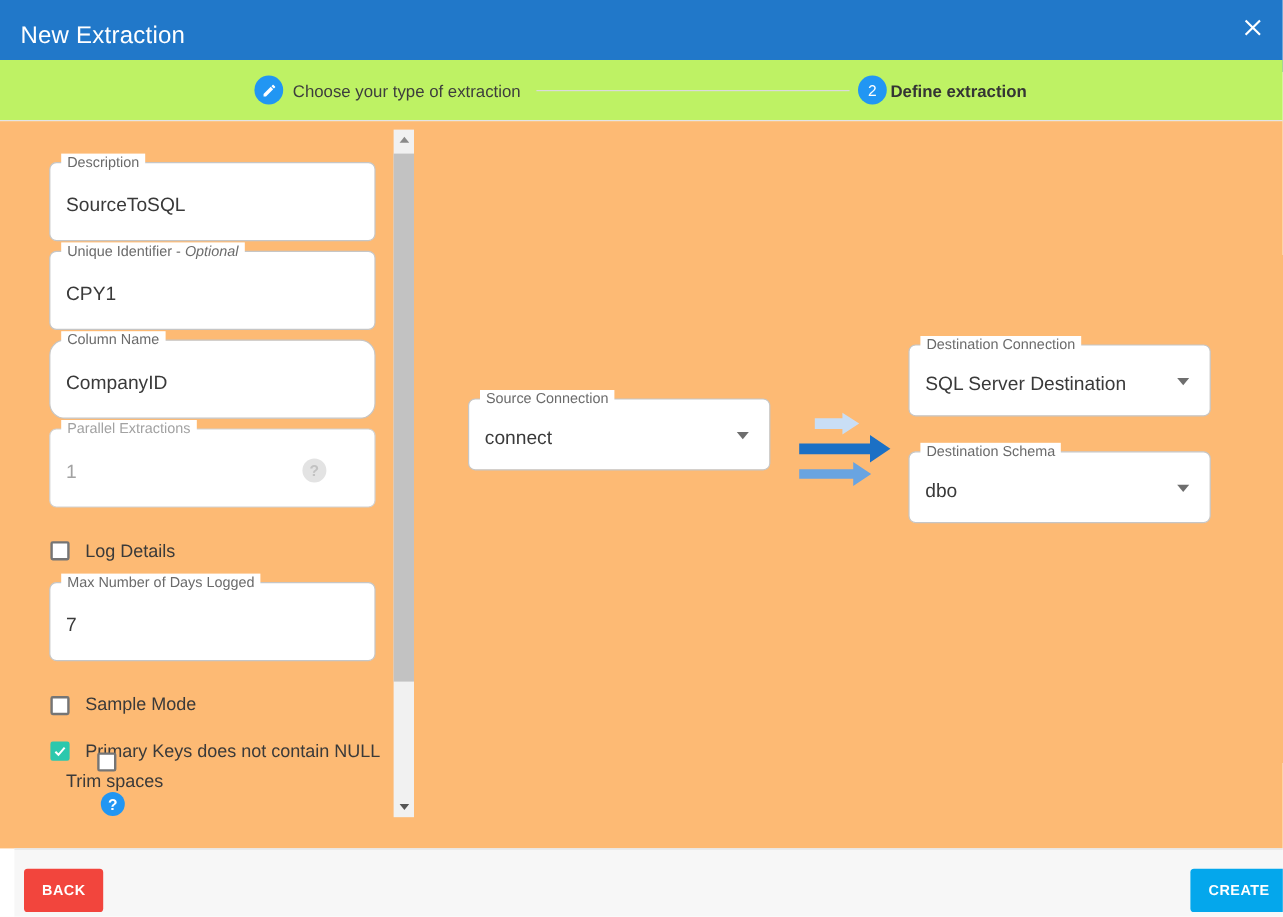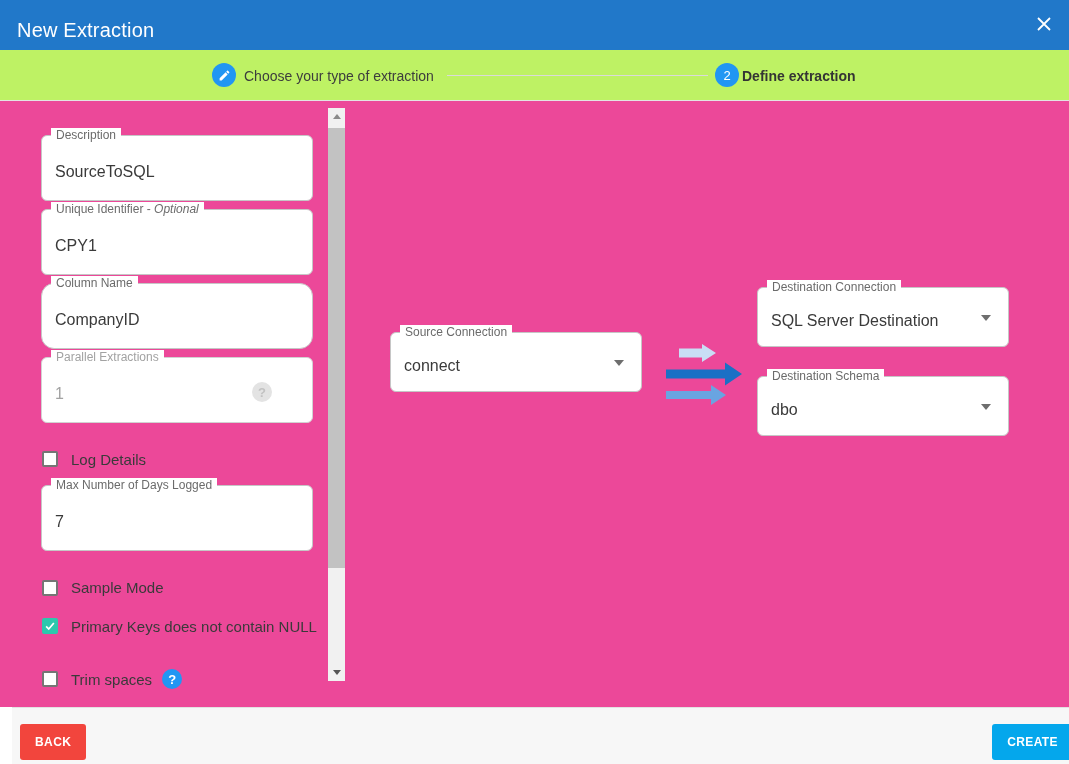--- a/index.html
+++ b/index.html
@@ -15,21 +15,21 @@
   .stepper { position:absolute; top:50px; left:0; width:100%; height:51px; background:#bef264; border-bottom:1px solid #e4e4e4; }
   .step-circle { position:absolute; width:24px; height:24px; border-radius:50%; background:#2196f3; color:#fff; display:flex; align-items:center; justify-content:center; font-size:13px; }
   .step1-circle { left:212px; top:13px; }
   .step2-circle { left:715px; top:13px; }
   .step-label { position:absolute; top:18px; font-size:14px; color:#3d3d3d; }
   .step1-label { left:244px; font-weight:400; }
   .step2-label { left:742px; font-weight:600; color:#343434; }
   .step-connector { position:absolute; left:447px; top:25px; width:261px; height:1px; background:#dadada; }
 
   
-  .dlg-body { position:absolute; top:101px; left:0; width:1069px; height:606px; background:#ec4899; }
+  .dlg-body { position:absolute; top:101px; left:0; width:1069px; height:606px; background:#fdba74; }
 
   
   .field { position:absolute; width:272px; height:66px; border:1px solid #c6c6c6; border-radius:6px; background:#fff; }
   .field-label { position:absolute; top:-8px; left:9px; background:#fff; padding:0 5px; font-size:12px; color:#6b6b6b; white-space:nowrap; }
   .field-label .opt { font-style:italic; }
   .field-value { position:absolute; left:13px; top:27px; font-size:16px; color:#3a3a3a; white-space:nowrap; }
   .field.disabled { border-color:#d2d2d2; }
   .field.disabled .field-label { color:#a2a2a2; }
   .field.disabled .field-value { color:#a2a2a2; }
 
@@ -138,21 +138,21 @@
 
     <div class="check-row" style="top:516px;">
       <span class="checkbox checked">
         <svg width="12" height="12" viewBox="0 0 14 14">
             <path d="M2.5 7.5 L5.5 10.5 L11.5 3.5" stroke="#fff" stroke-width="2" fill="none"></path>
           </svg>
       </span>
       <span class="check-label">Primary Keys does not contain NULL</span>
     </div>
 
-    <div class="check-row" style="top:569px;">
+    <div class="check-row" style="top:526px;flex-direction:column;">
       <span class="checkbox">
         
       </span>
       <span class="check-label">Trim spaces</span>
       <span class="help-icon help-blue">
           <span>?</span>
         </span>
     </div>
 
     <div class="scrollbar">

